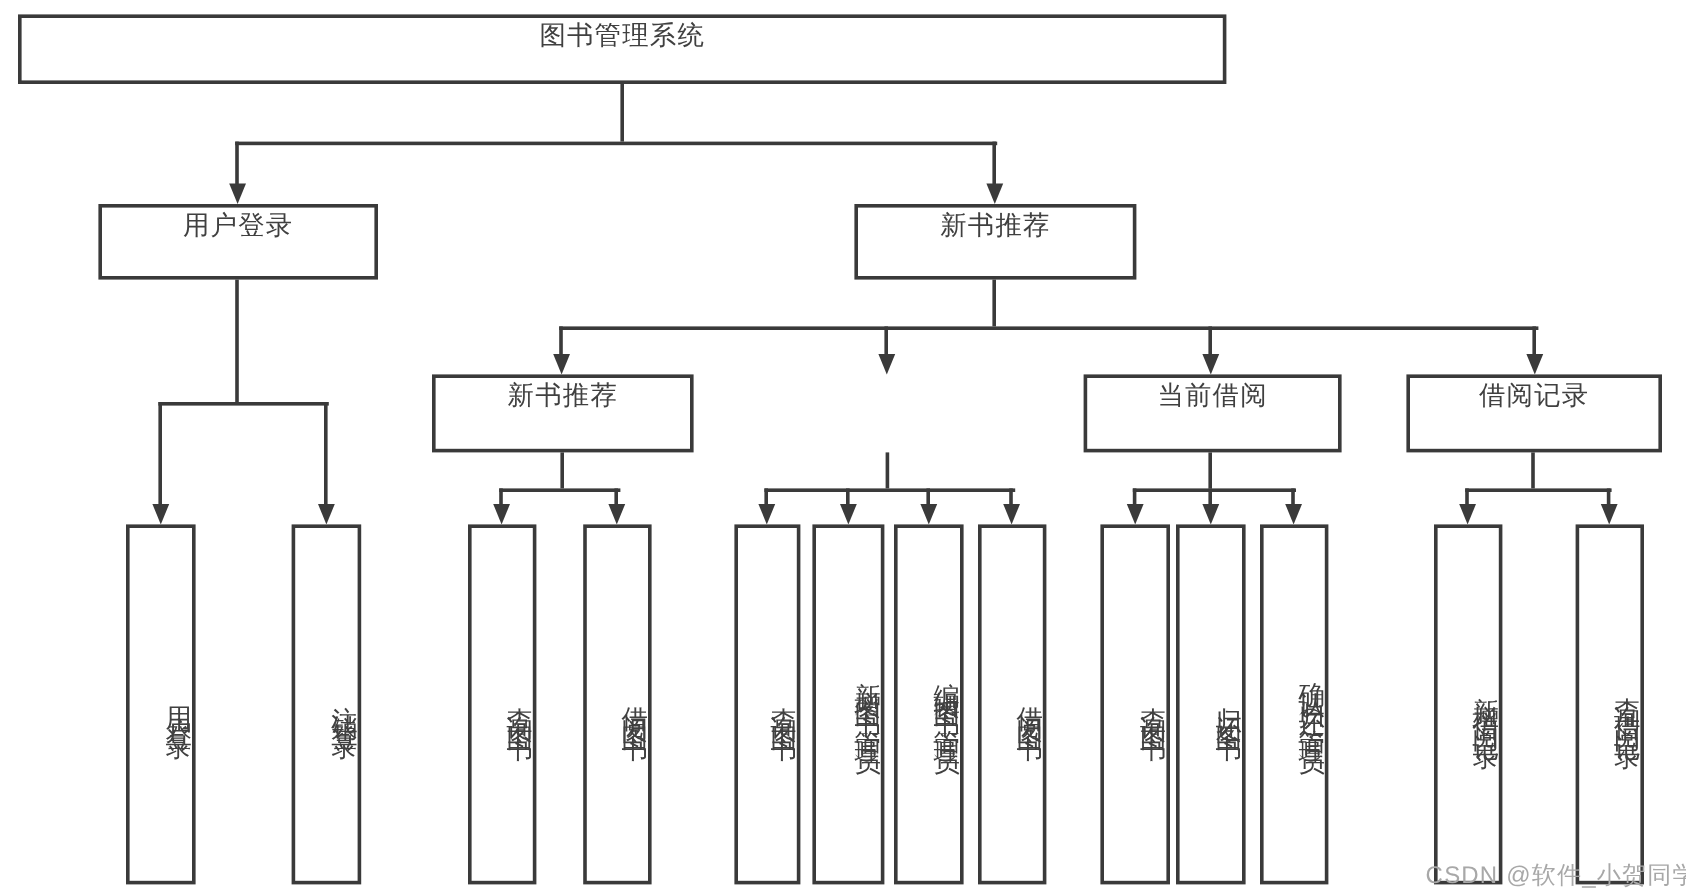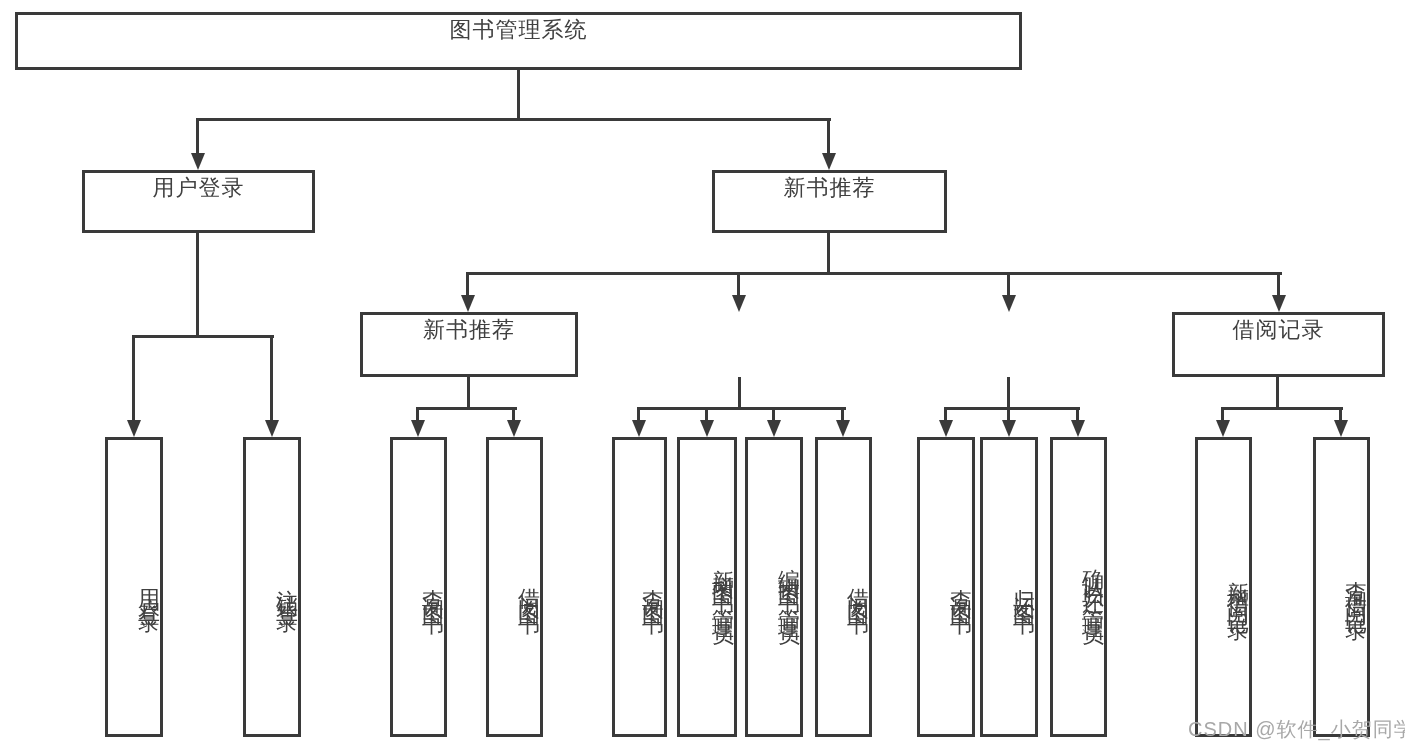--- a/index.html
+++ b/index.html
@@ -88,20 +88,23 @@
   <div class="vline" style="left:737px;top:272px;height:25px"></div>
   <div class="arrow" style="left:732px;top:295px"></div>
   <div class="vline" style="left:1007px;top:272px;height:25px"></div>
   <div class="arrow" style="left:1002px;top:295px"></div>
   <div class="vline" style="left:1277px;top:272px;height:25px"></div>
   <div class="arrow" style="left:1272px;top:295px"></div>
 
   <div class="box hbox" style="left:360px;top:312px;width:218px;height:65px">
     <span>新书推荐</span>
   </div>
+  <div class="box hbox" style="left:903px;top:312px;width:215px;height:65px">
+    <span>当前借阅</span>
+  </div>
   <div class="box hbox" style="left:1172px;top:312px;width:213px;height:65px">
     <span>借阅记录</span>
   </div>
 
   <div class="vline" style="left:467px;top:377px;height:30px"></div>
   <div class="hline" style="left:416px;top:407px;width:101px"></div>
   <div class="vline" style="left:416px;top:407px;height:16px"></div>
   <div class="arrow" style="left:411px;top:420px"></div>
   <div class="vline" style="left:512px;top:407px;height:16px"></div>
   <div class="arrow" style="left:507px;top:420px"></div>

